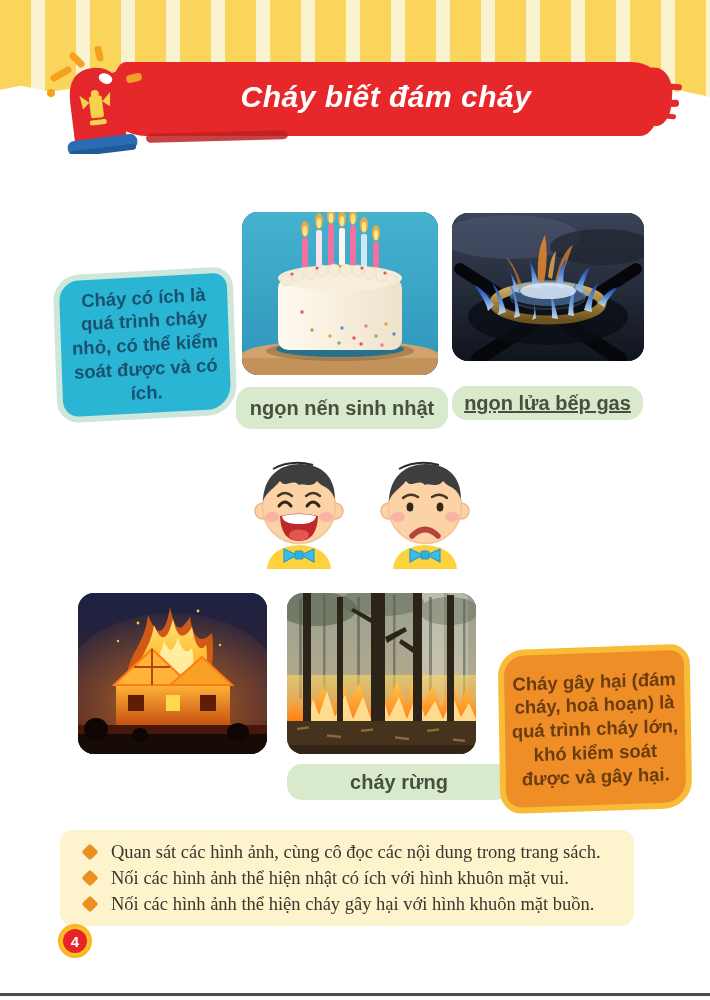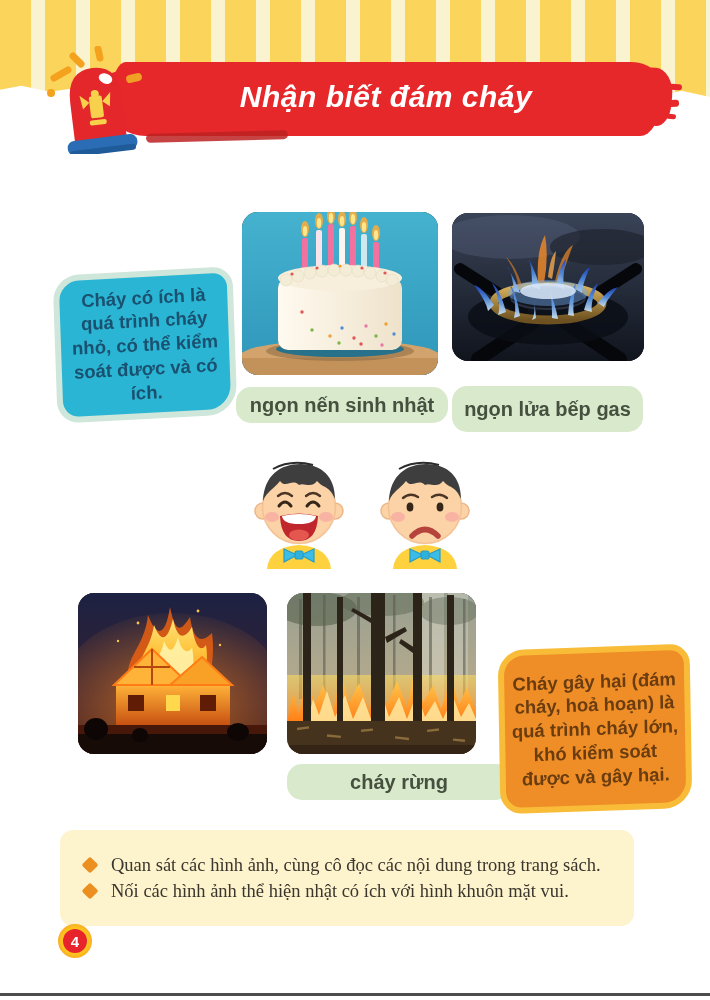--- a/index.html
+++ b/index.html
@@ -29,22 +29,22 @@
 
   
   .card{position:absolute;border-radius:16px;overflow:hidden;background:#222;}
   .card svg{display:block;width:100%;height:100%;}
   .card-cake{left:242px;top:212px;width:196px;height:163px;}
   .card-gas{left:452px;top:213px;width:192px;height:148px;}
   .card-house{left:78px;top:593px;width:189px;height:161px;}
   .card-forest{left:287px;top:593px;width:189px;height:161px;}
   .plabel{position:absolute;background:#d9e9cc;border-radius:15px;display:flex;align-items:center;
     justify-content:center;color:#46503f;font-size:20px;font-weight:bold;}
-  .plabel-cake{left:236px;top:387px;width:212px;height:36px;}
-  .plabel-gas{left:452px;top:386px;width:191px;height:46px;}
+  .plabel-cake{left:236px;top:387px;width:212px;height:42px;}
+  .plabel-gas{left:452px;top:386px;width:191px;height:34px;text-decoration:underline;}
   .plabel-house{left:78px;top:764px;width:189px;height:36px;}
   .plabel-forest{left:287px;top:764px;width:224px;height:36px;}
 
   
   .bubble{position:absolute;display:flex;align-items:center;justify-content:center;text-align:center;
     font-weight:bold;line-height:1.28;}
   .bubble-blue{left:55px;top:271px;width:180px;height:148px;background:#29b5d3;border:6px solid #cfe6da;
     border-radius:26px 20px 30px 22px;transform:rotate(-3deg) skewX(-1deg);
     color:#1b5170;font-size:18.5px;padding:6px 8px;box-sizing:border-box;}
   .bubble-orange{left:499px;top:647px;width:192px;height:164px;background:#ef8e27;border:6px solid #f9bc38;
@@ -80,21 +80,21 @@
 <body>
 
 <div class="page">
 
   <div class="stripes"></div>
   <div class="banner">
     <div class="fray fray1"></div>
     <div class="fray fray2"></div>
     <div class="fray fray3"></div>
     <div class="smear"></div>
-    <span class="banner-title">Nhận biết đám cháy</span>
+    <span class="banner-title">Cháy biết đám cháy</span>
   </div>
 
   <div class="siren">
     <svg viewBox="0 0 108 108">
       <g stroke="#f4a11d" stroke-width="7" stroke-linecap="round">
         <line x1="12" y1="32" x2="26" y2="24"></line>
         <line x1="31" y1="10" x2="39" y2="18"></line>
         <line x1="56" y1="3" x2="58" y2="12"></line>
       </g>
       <circle cx="9" cy="47" r="4" fill="#f4a11d"></circle>
@@ -437,20 +437,24 @@
 
   <div class="note">
     <div class="note-row">
       <span class="diamond"></span>
       <span class="note-text">Quan sát các hình ảnh, cùng cô đọc các nội dung trong trang sách.</span>
     </div>
     <div class="note-row">
       <span class="diamond"></span>
       <span class="note-text">Nối các hình ảnh thể hiện nhật có ích với hình khuôn mặt vui.</span>
     </div>
+    <div class="note-row">
+      <span class="diamond"></span>
+      <span class="note-text">Nối các hình ảnh thể hiện cháy gây hại với hình khuôn mặt buồn.</span>
+    </div>
   </div>
 
   <div class="pagenum">
     <div class="pagenum-inner">4</div>
   </div>
 
   <div class="bottom-line"></div>
 </div>
 
 </body></html>

